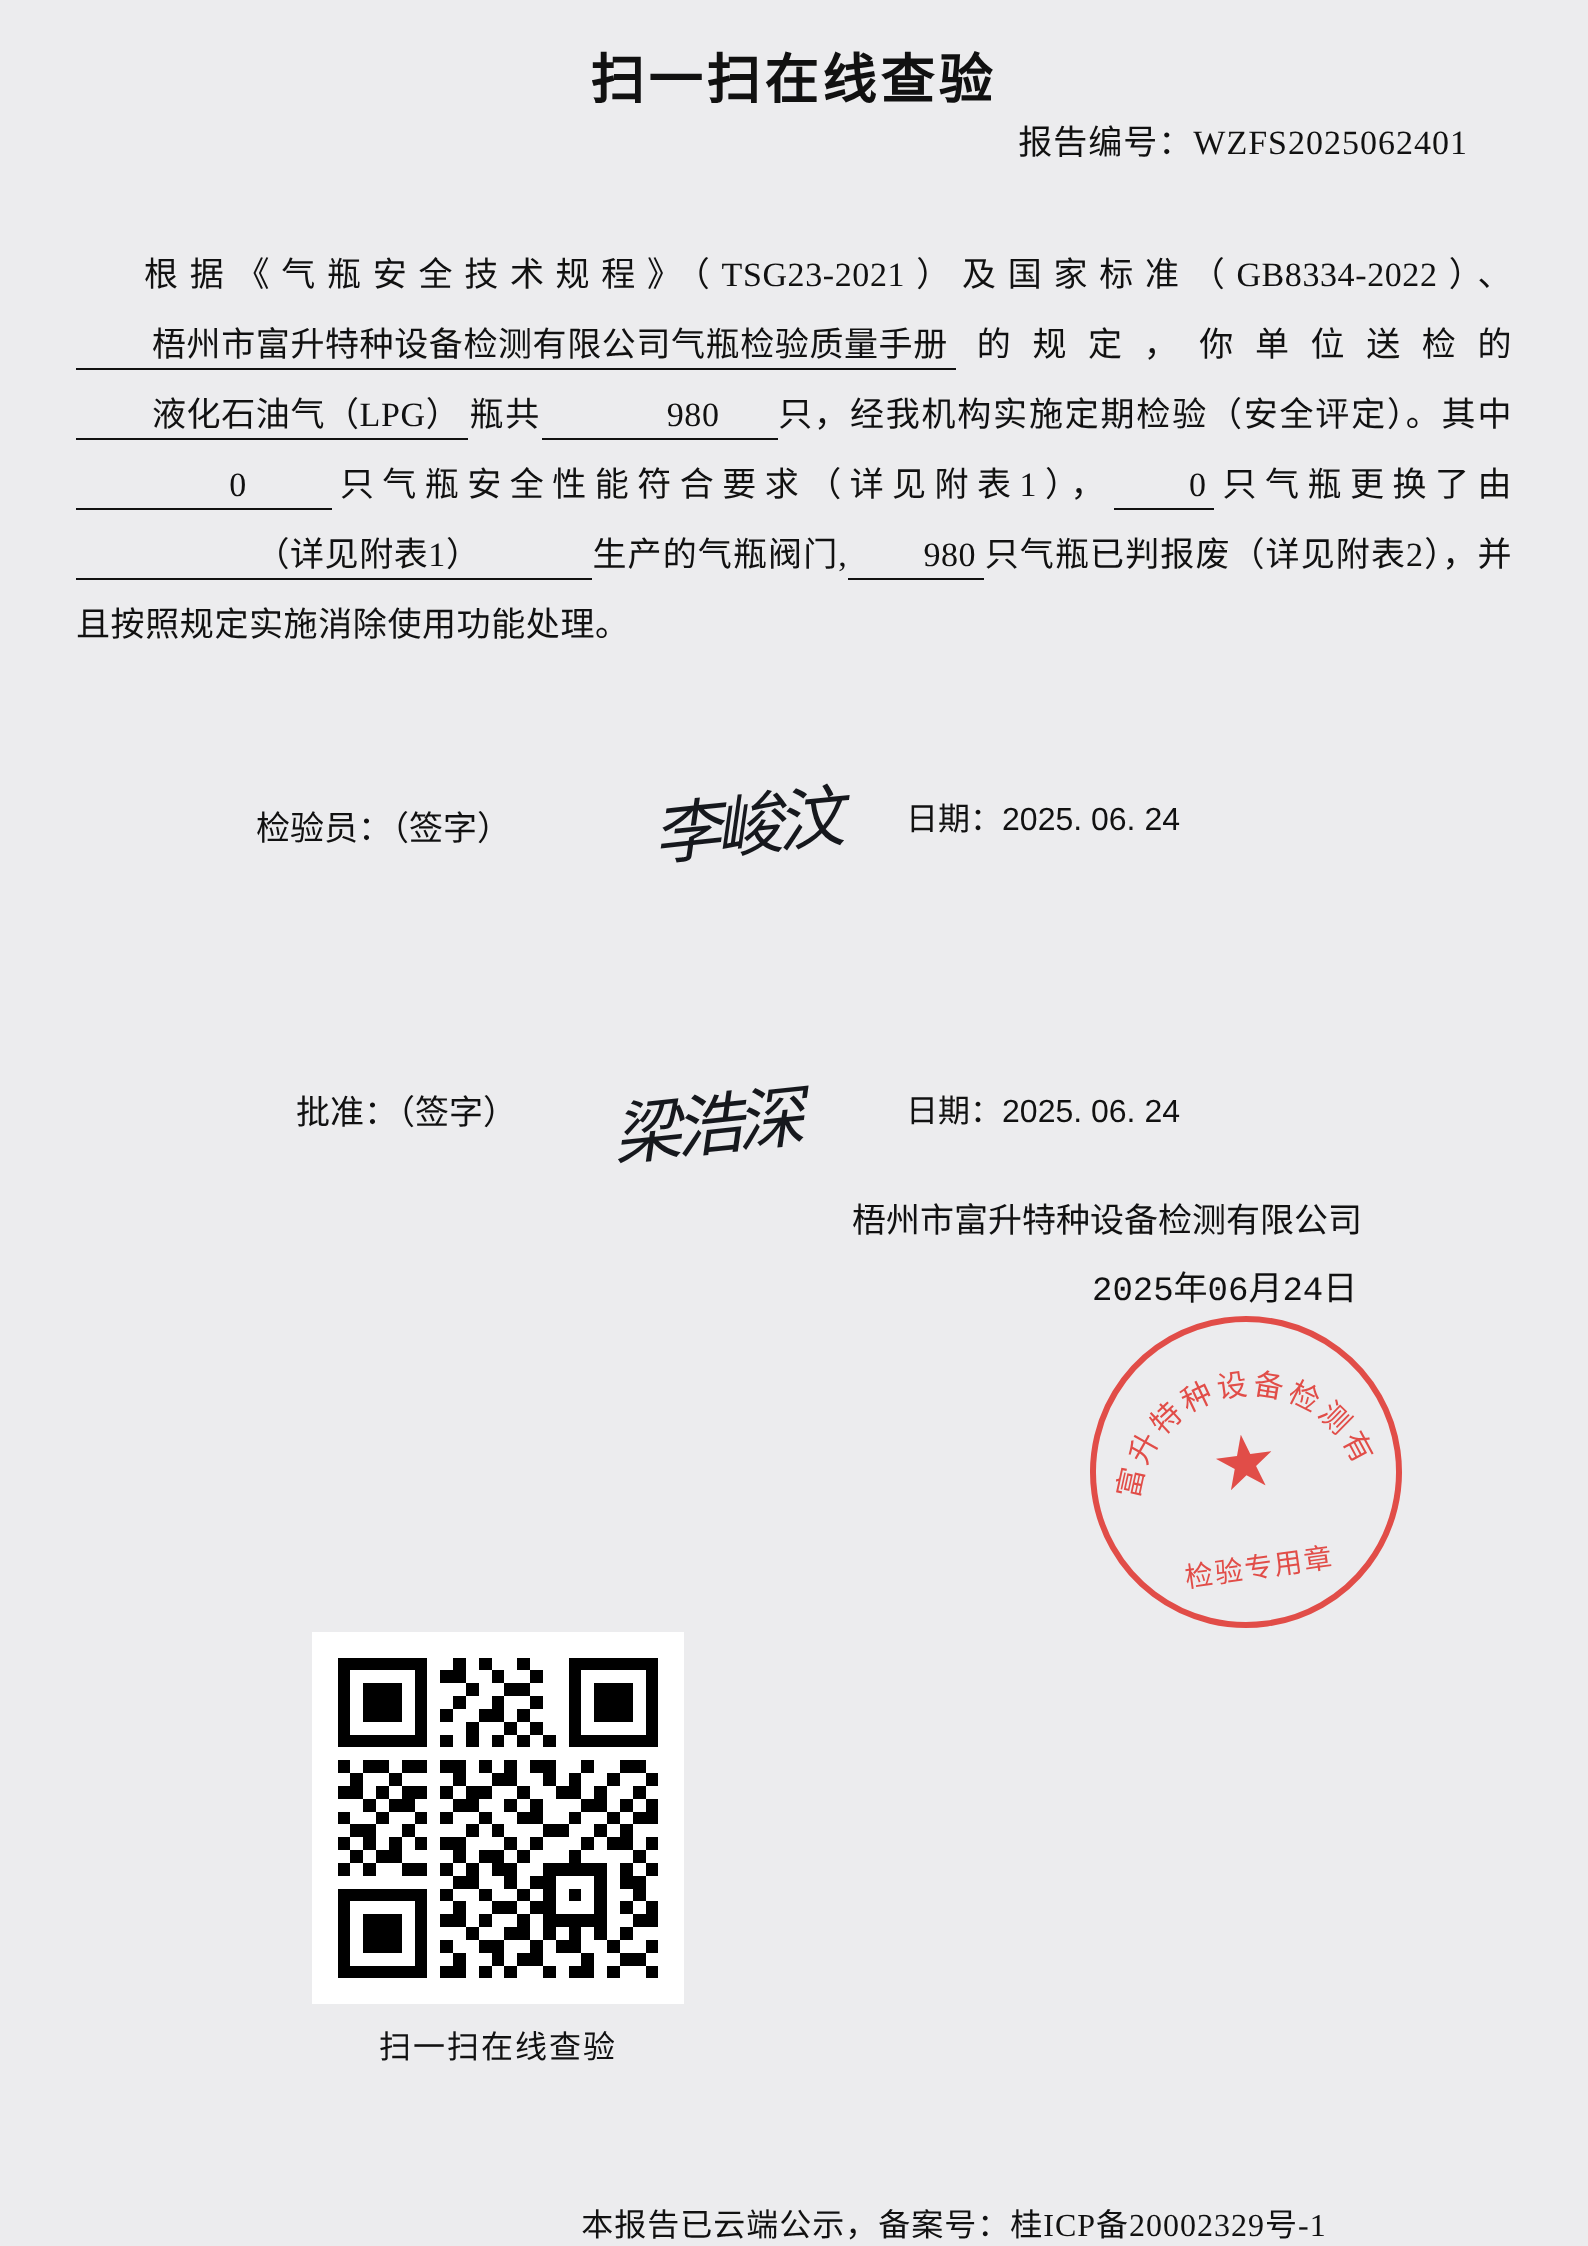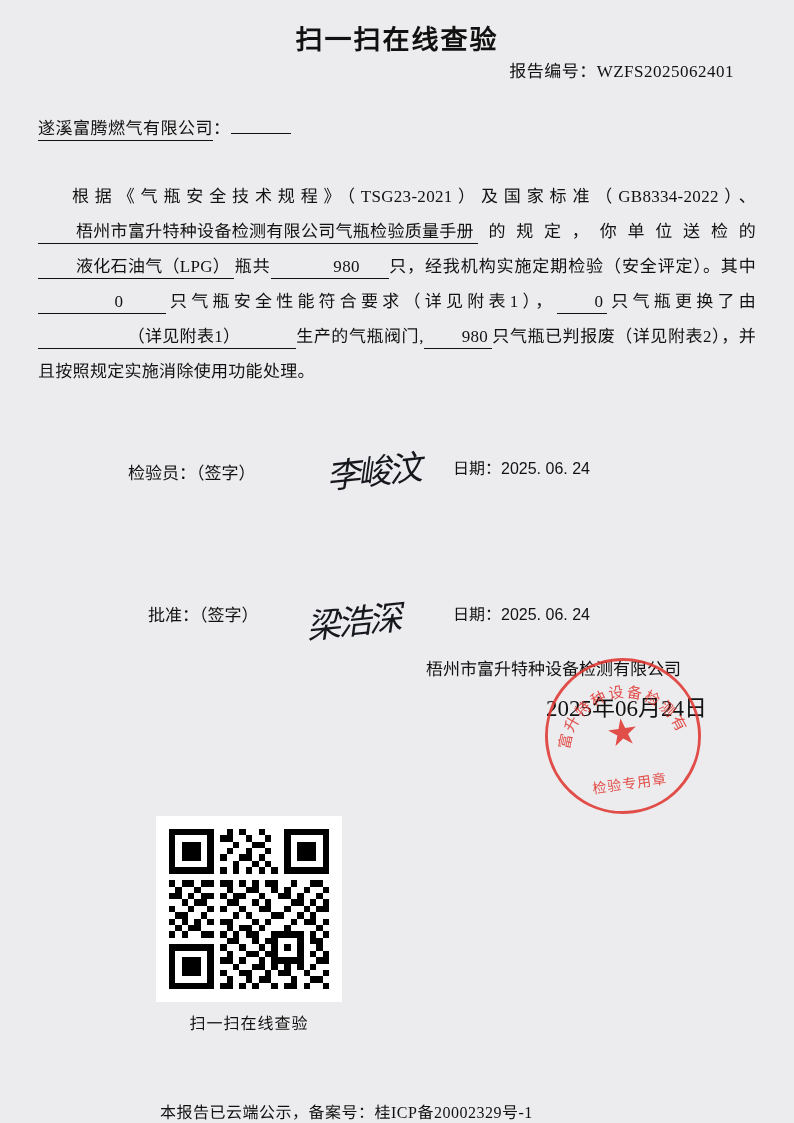--- a/index.html
+++ b/index.html
@@ -136,23 +136,23 @@
     position: absolute;
     left: 388px;
     top: 54px;
     font-size: 17px;
     white-space: nowrap;
   }
   .issue-date {
     position: absolute;
     left: 508px;
     top: 88px;
-    font-size: 23px;
+    font-size: 17px;
     white-space: nowrap;
-    font-family: Liberation Serif, serif;
+    font-family: Liberation Mono, monospace;
   }
   
   .seal {
     position: absolute;
     left: 545px;
     top: 640px;
     width: 150px;
     height: 150px;
     border: 3px solid #e0322c;
     border-radius: 50%;
@@ -207,39 +207,37 @@
   .qr-caption {
     margin-top: 8px;
     font-size: 16px;
     letter-spacing: 1px;
   }
   .footer {
     position: absolute;
     left: 0;
     right: 0;
     bottom: 18px;
+    text-align: center;
     font-size: 16px;
     letter-spacing: 0.5px;
     padding-left: 160px;
   }
 </style>
 </head>
 <body>
 
 <div class="page">
 
   <div class="doc-title">扫一扫在线查验</div>
 
   <div class="report-no">
     <span>报告编号：</span><span>WZFS2025062401</span>
   </div>
 
-  <div class="addressee">
-    <span class="u">遂溪富腾燃气有限公司</span><span>：</span><span class="tail"></span>
-  </div>
 
   <div class="body-text">
     <p class="indent">
       <span>根据《气瓶安全技术规程》（TSG23-2021）及国家标准（GB8334-2022）、</span><span class="fill w-manual">梧州市富升特种设备检测有限公司气瓶检验质量手册</span><span>的规定，你单位送检的</span><span class="fill w-gas">液化石油气（LPG）</span><span>瓶共</span><span class="fill w-qty">980</span><span>只，经我机构实施定期检验（安全评定）。其中</span><span class="fill w-pass">0</span><span>只气瓶安全性能符合要求（详见附表1），</span><span class="fill w-valvecount">0</span><span>只气瓶更换了由</span><span class="fill w-maker">（详见附表1）</span><span>生产的气瓶阀门,</span><span class="fill w-scrap">980</span><span>只气瓶已判报废（详见附表2），并且按照规定实施消除使用功能处理。</span>
     </p>
   </div>
 
   <div class="sign-block">
     <span class="label">检验员：（签字）</span>
     <span class="signature">李峻汶</span>

